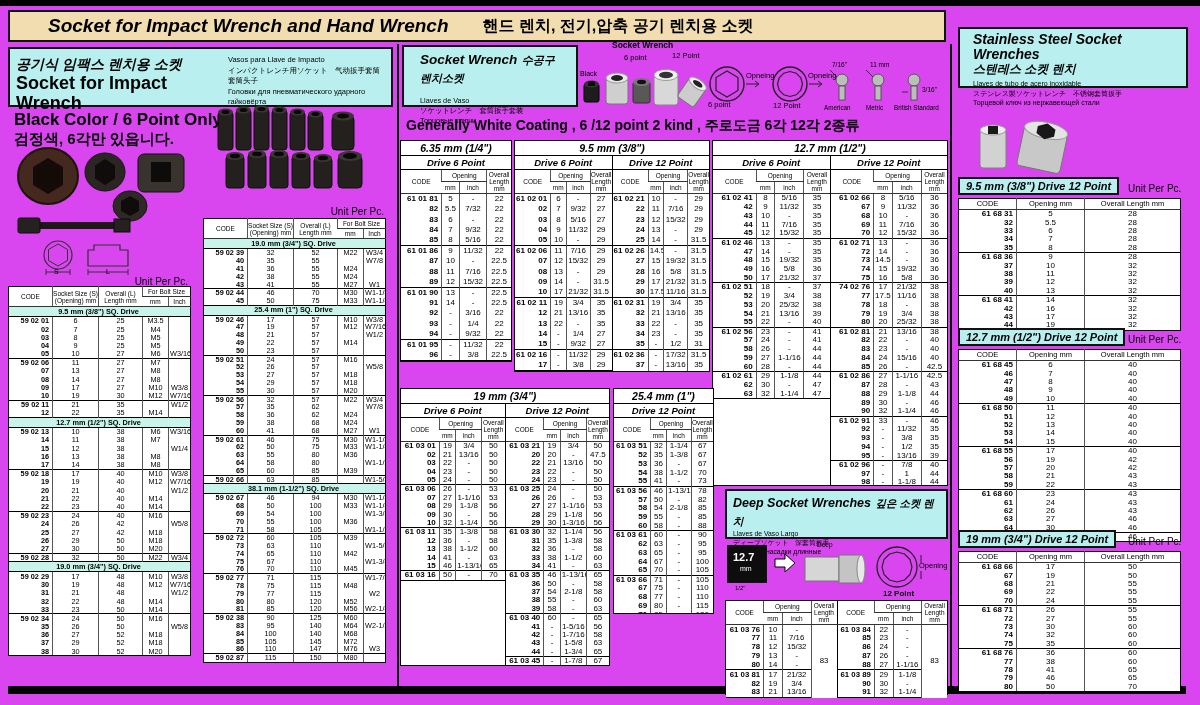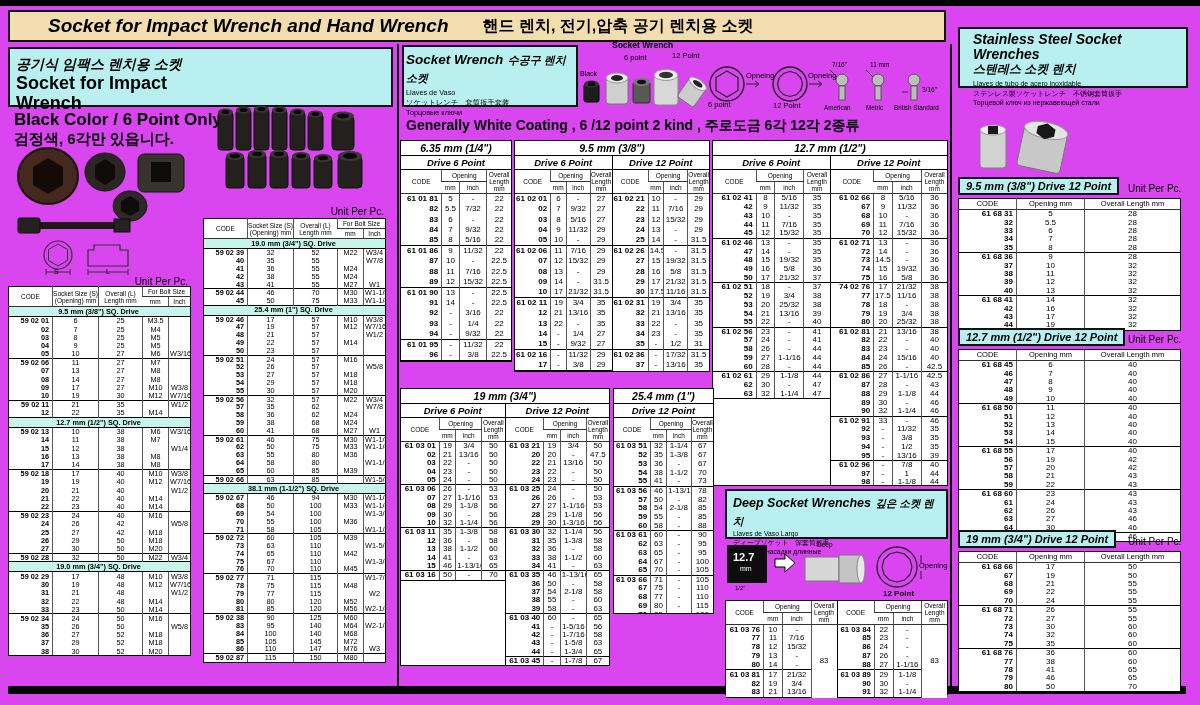--- a/index.html
+++ b/index.html
@@ -58,20 +58,25 @@
 
   <div class="abs" style="left:8px;top:10px;width:938px;height:32px;background:#f2ddb0;border:2px solid #111;display:flex;align-items:center;gap:34px;padding-left:38px">
     <span style="font-size:19px;font-weight:bold;font-style:italic">Socket for Impact Wrench and Hand Wrench</span>
     <span style="font-size:16px;font-weight:bold">핸드 렌치, 전기,압축 공기 렌치용 소켓</span>
   </div>
 
   <div class="cy" style="left:8px;top:47px;width:385px;height:60px;display:flex;padding:4px 6px">
     <div style="flex:0 0 212px">
       <div style="font-size:14px;font-weight:bold;font-style:italic;margin-top:3px">공기식 임팩스 렌치용 소켓</div>
       <div style="font-size:18px;font-weight:bold;line-height:1.1">Socket for Impact Wrench</div>
+    </div>
+    <div style="font-size:7.5px;line-height:1.4;padding-top:2px">
+      <div>Vasos para Llave de Impacto</div>
+      <div>インパクトレンチ用ソケット　气动扳手套筒 套筒头子</div>
+      <div>Головки для пневматического ударного гайковёрта</div>
     </div>
   </div>
 
   <div class="lbl" style="left:14px;top:110px;font-size:17px;font-weight:bold">Black Color / 6 Point Only</div>
   <div class="lbl" style="left:14px;top:130px;font-size:15px;font-weight:bold">검정색, 6각만 있읍니다.</div>
 
   <svg class="abs" style="left:10px;top:146px" width="195" height="96" viewBox="0 0 195 96">
     <ellipse cx="38" cy="30" rx="30" ry="28" fill="#45291f" stroke="#1c110c" stroke-width="2"></ellipse>
     <polygon points="38,12 53,21 53,39 38,48 23,39 23,21" fill="#140b08"></polygon>
     <ellipse cx="95" cy="26" rx="20" ry="19" fill="#2b2624" stroke="#151110"></ellipse>
@@ -817,26 +822,26 @@
         <tr class="grp">
           <td>59 02 87</td>
           <td>115</td>
           <td>150</td>
           <td>M80</td>
           <td></td>
         </tr>
       </tbody>
   </table>
 
-  <div class="cy" style="left:402px;top:45px;width:176px;height:62px;padding:3px 2px">
+  <div class="cy" style="left:402px;top:45px;width:176px;height:62px;padding:3px 16px">
     <div>
       <span style="font-size:13.5px;font-weight:bold;font-style:italic">Socket Wrench</span>
       <span style="font-size:11px;font-weight:bold;font-style:italic">수공구 렌치소켓</span>
     </div>
-    <div style="font-size:7.3px;line-height:1.4;margin-top:2px">
+    <div style="font-size:7.3px;line-height:1.4;margin-top:10px">
       <div>Llaves de Vaso</div>
       <div>ソケットレンチ　套筒扳手套装</div>
       <div>Торцовые ключи</div>
     </div>
   </div>
 
   <div class="abs" style="left:580px;top:40px;width:368px;height:78px">
     <svg width="368" height="78" viewBox="0 0 368 78" style="position:absolute;left:0;top:0">
       <rect x="4" y="44" width="15" height="18" rx="2" fill="#1d1d1d" stroke="#000"></rect>
         <ellipse cx="11.5" cy="44" rx="7.5" ry="3.5" fill="#333"></ellipse>

